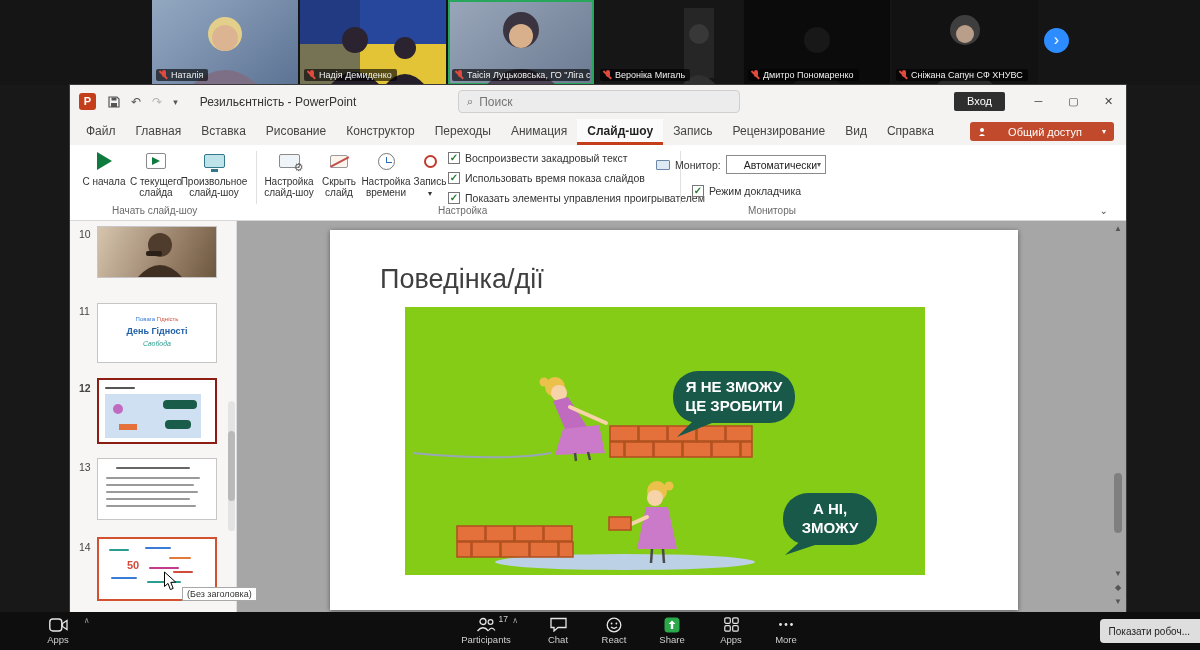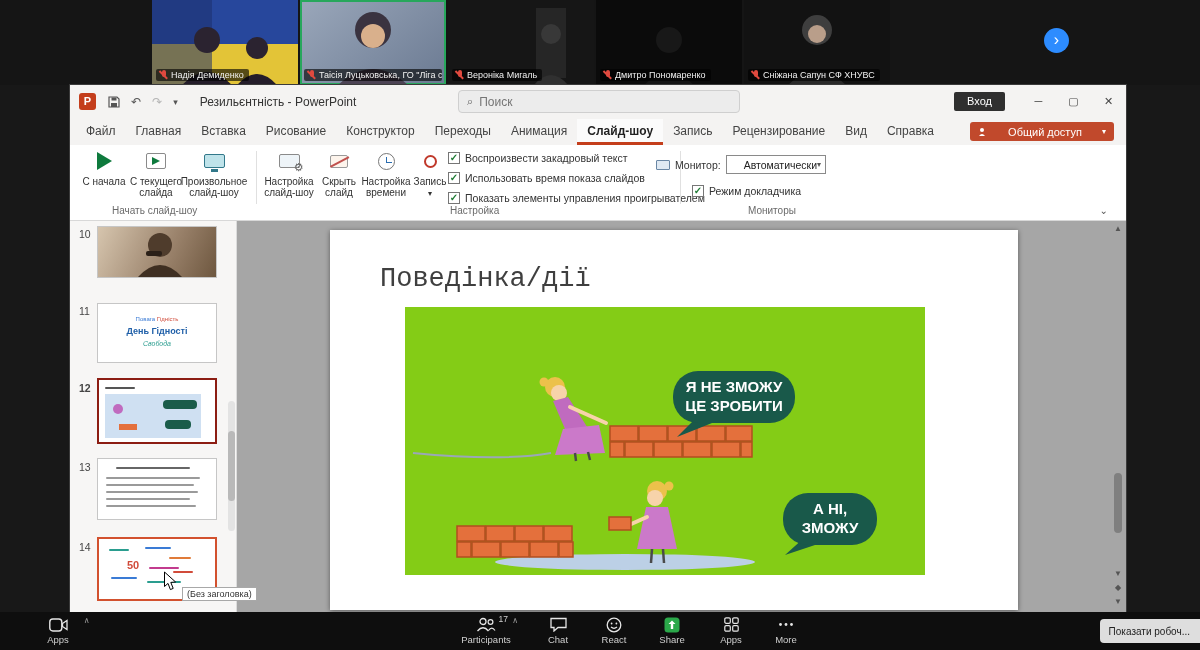--- a/index.html
+++ b/index.html
@@ -103,21 +103,21 @@
   .pill { position:absolute; background:#1a5c4a; border-radius:4px; }
   .panel-scroll { position:absolute; right:1px; top:180px; width:7px; height:130px; background:#e3e3e3; border-radius:4px; }
   .panel-scroll .pthumb { position:absolute; left:0; top:30px; width:7px; height:70px; background:#b9b9b9; border-radius:4px; }
   .tooltip { position:absolute; left:112px; top:366px; background:#fff; border:1px solid #a8a8a8;
     font-size:9px; color:#333; padding:1px 4px; white-space:nowrap; z-index:20; }
 
   .main-area { position:relative; flex:1; background:#a6a6a6; overflow:hidden; }
   .slide { position:absolute; left:93px; top:9px; width:688px; height:380px; background:#fff;
     box-shadow:0 1px 5px rgba(0,0,0,.45); }
   .slide-title { position:absolute; left:50px; top:34px; font-size:27px; color:#3f3f3f;
-    font-family:Liberation Mono, monospace; }
+    font-family:Liberation Sans, sans-serif; }
   .slide-image { position:absolute; left:75px; top:77px; width:520px; height:268px; background:#84cc16; }
   .vscroll { position:absolute; right:2px; top:2px; bottom:4px; width:12px; }
   .vs-glyph { position:absolute; left:0; width:12px; height:12px; text-align:center; font-size:8px; color:#555; line-height:12px; }
   .vs-thumb { position:absolute; left:2px; width:8px; background:#7f7f7f; border-radius:4px; }
 
   
   .zoom-toolbar { position:absolute; left:0; top:612px; width:1200px; height:38px; background:#0e0e0e; }
   .zt-item { position:absolute; top:4px; width:56px; display:flex; flex-direction:column; align-items:center; gap:1px; color:#d6d6d6; }
   .zt-label { font-size:9.5px; color:#cfcfcf; white-space:nowrap; }
   .zt-iconwrap { position:relative; height:17px; display:flex; align-items:center; }
@@ -128,20 +128,31 @@
   .cursor { position:absolute; left:163px; top:571px; z-index:50; pointer-events:none; }
 </style>
 </head>
 <body>
 
 <div class="screen">
 
   <div class="video-strip">
     <div class="tiles">
 
+      <div class="tile bg1">
+        <svg class="person" viewBox="0 0 146 85">
+          <circle cx="73" cy="34" r="17" fill="#e3cf8a"></circle>
+          <circle cx="73" cy="38" r="13" fill="#dcb491"></circle>
+          <path d="M40 85 q33 -30 66 0 z" fill="#7d6f86"></path>
+        </svg>
+        <div class="tile-name">
+          <span class="mic-off"></span>
+          <span>Наталія</span>
+        </div>
+      </div>
 
       <div class="tile bg2">
         <svg class="person" viewBox="0 0 146 85">
           <rect x="0" y="0" width="60" height="85" fill="#1d2f6d" opacity="0.55"></rect>
           <circle cx="55" cy="40" r="13" fill="#2b2330"></circle>
           <path d="M30 85 q25 -26 50 0 z" fill="#241d2a"></path>
           <circle cx="105" cy="48" r="11" fill="#2b2330"></circle>
           <path d="M85 85 q20 -22 40 0 z" fill="#241d2a"></path>
         </svg>
         <div class="tile-name">
@@ -322,21 +333,21 @@
           <span class="dd-arrow">▾</span>
         </div>
       </div>
       <label class="cbx-row" style="left:622px; top:40px;">
         <span class="cbx">✓</span>
         <span>Режим докладчика</span>
       </label>
 
       <div class="group-labels">
         <span style="left:42px;">Начать слайд-шоу</span>
-        <span style="left:380px;">Настройка</span>
+        <span style="left:368px;">Настройка</span>
         <span style="left:678px;">Мониторы</span>
       </div>
       <span class="ribbon-collapse">⌄</span>
     </div>
 
     <div class="content">
 
       <div class="slide-panel">
         <span class="thumb-num" style="top:7px;">10</span>
         <div class="thumb th10" style="top:5px; height:52px;">

